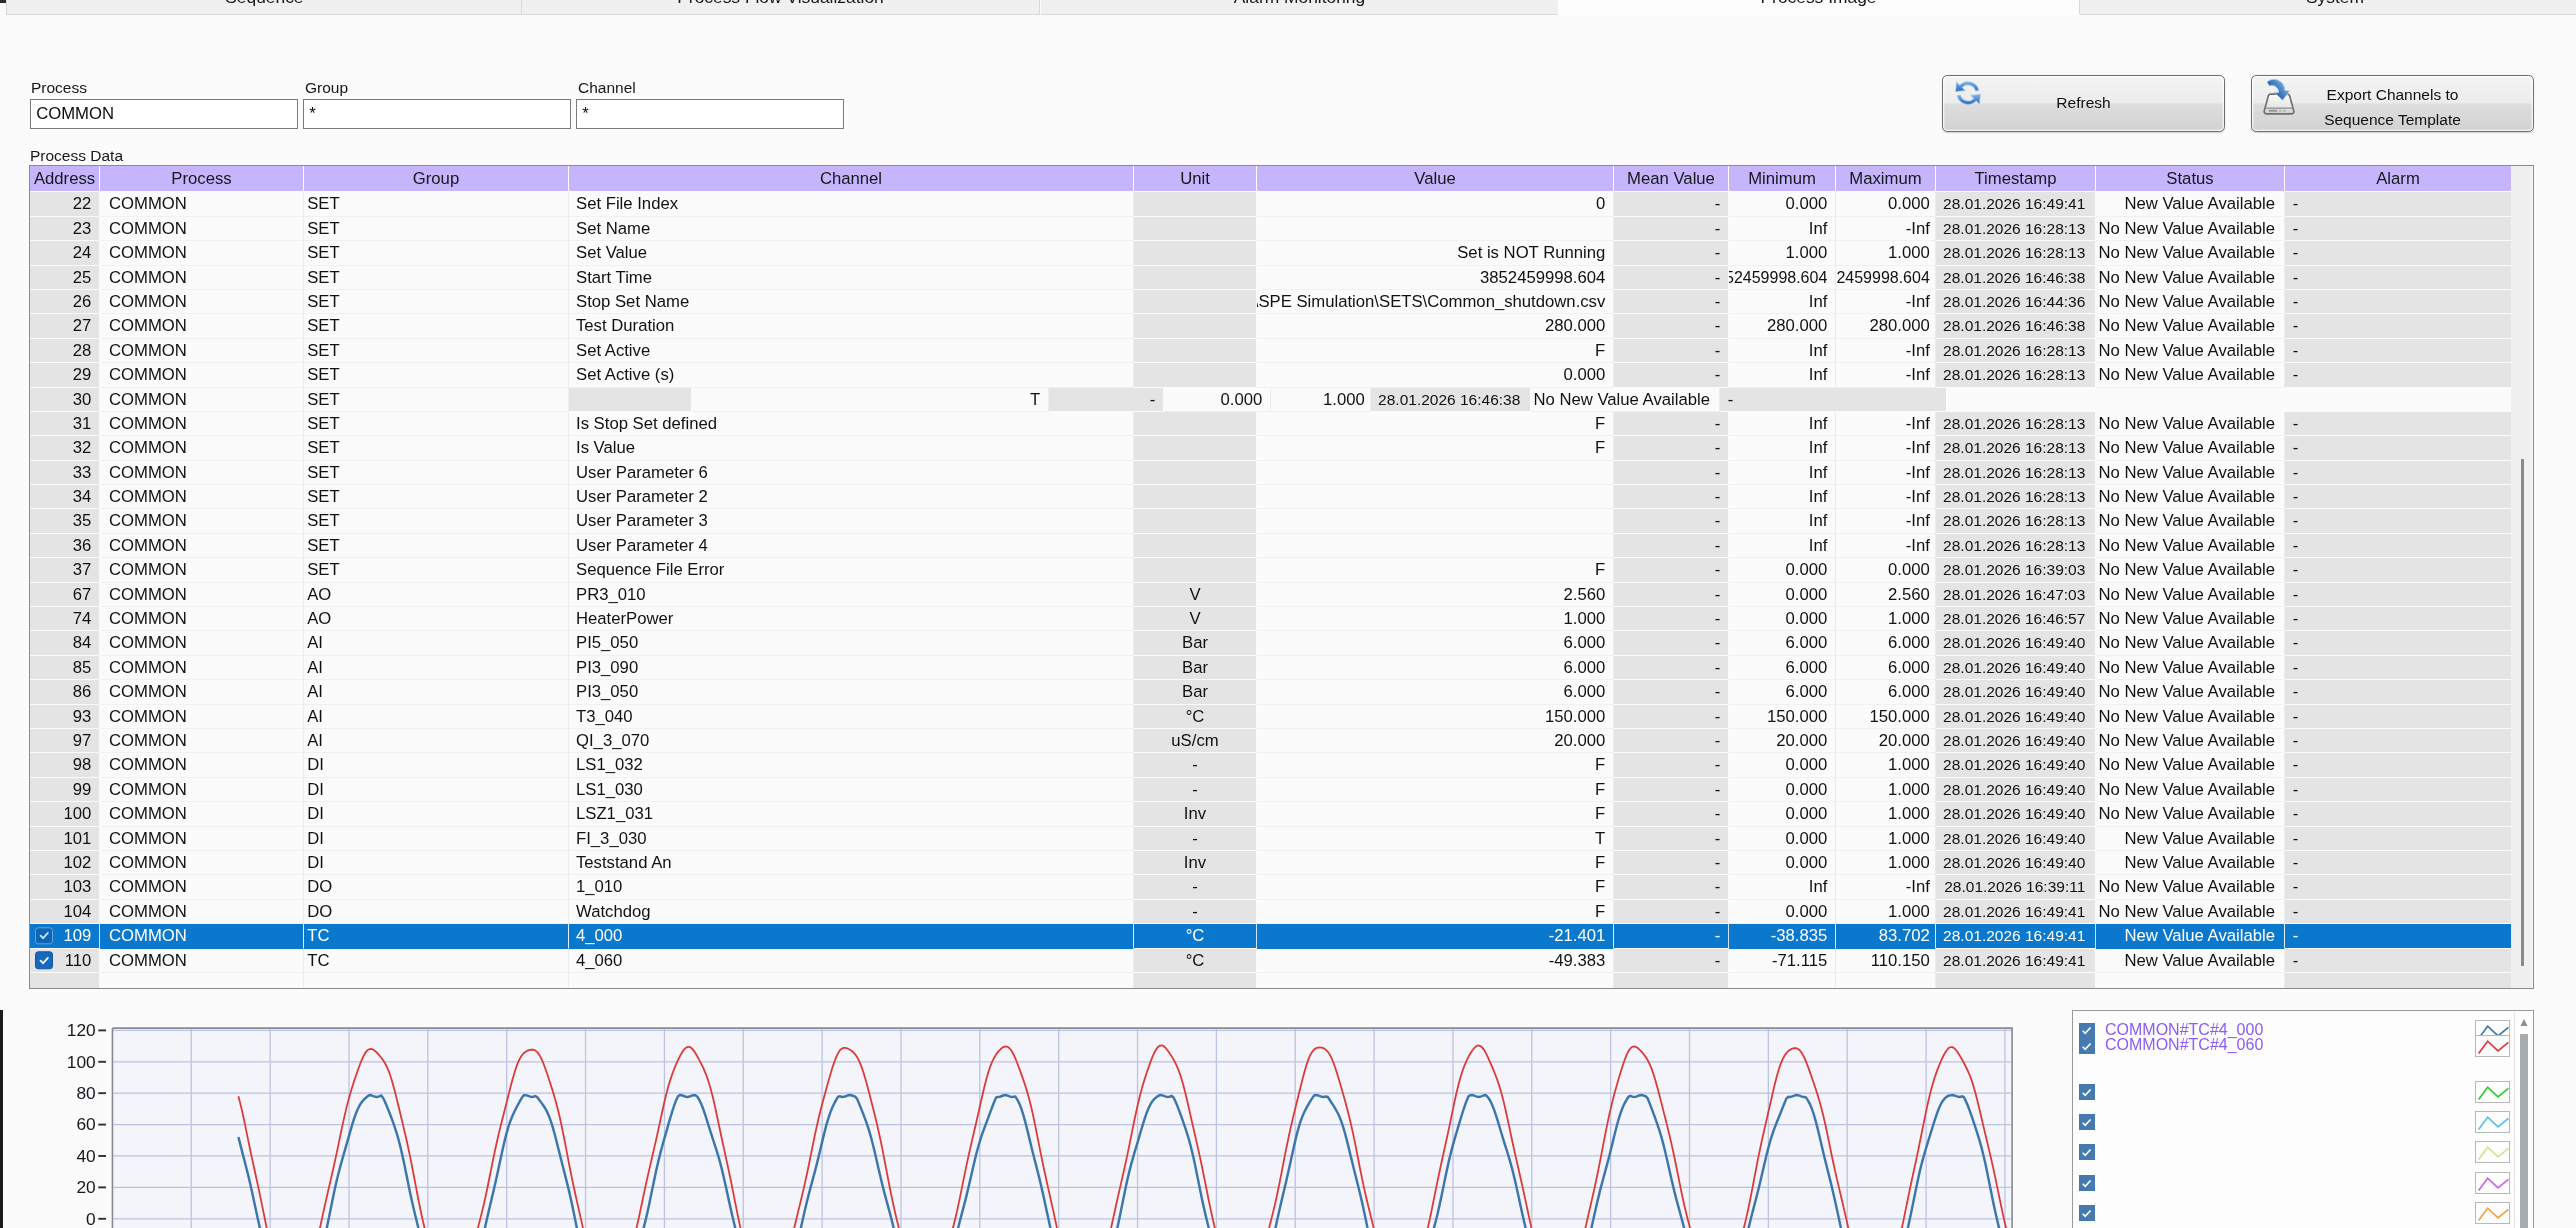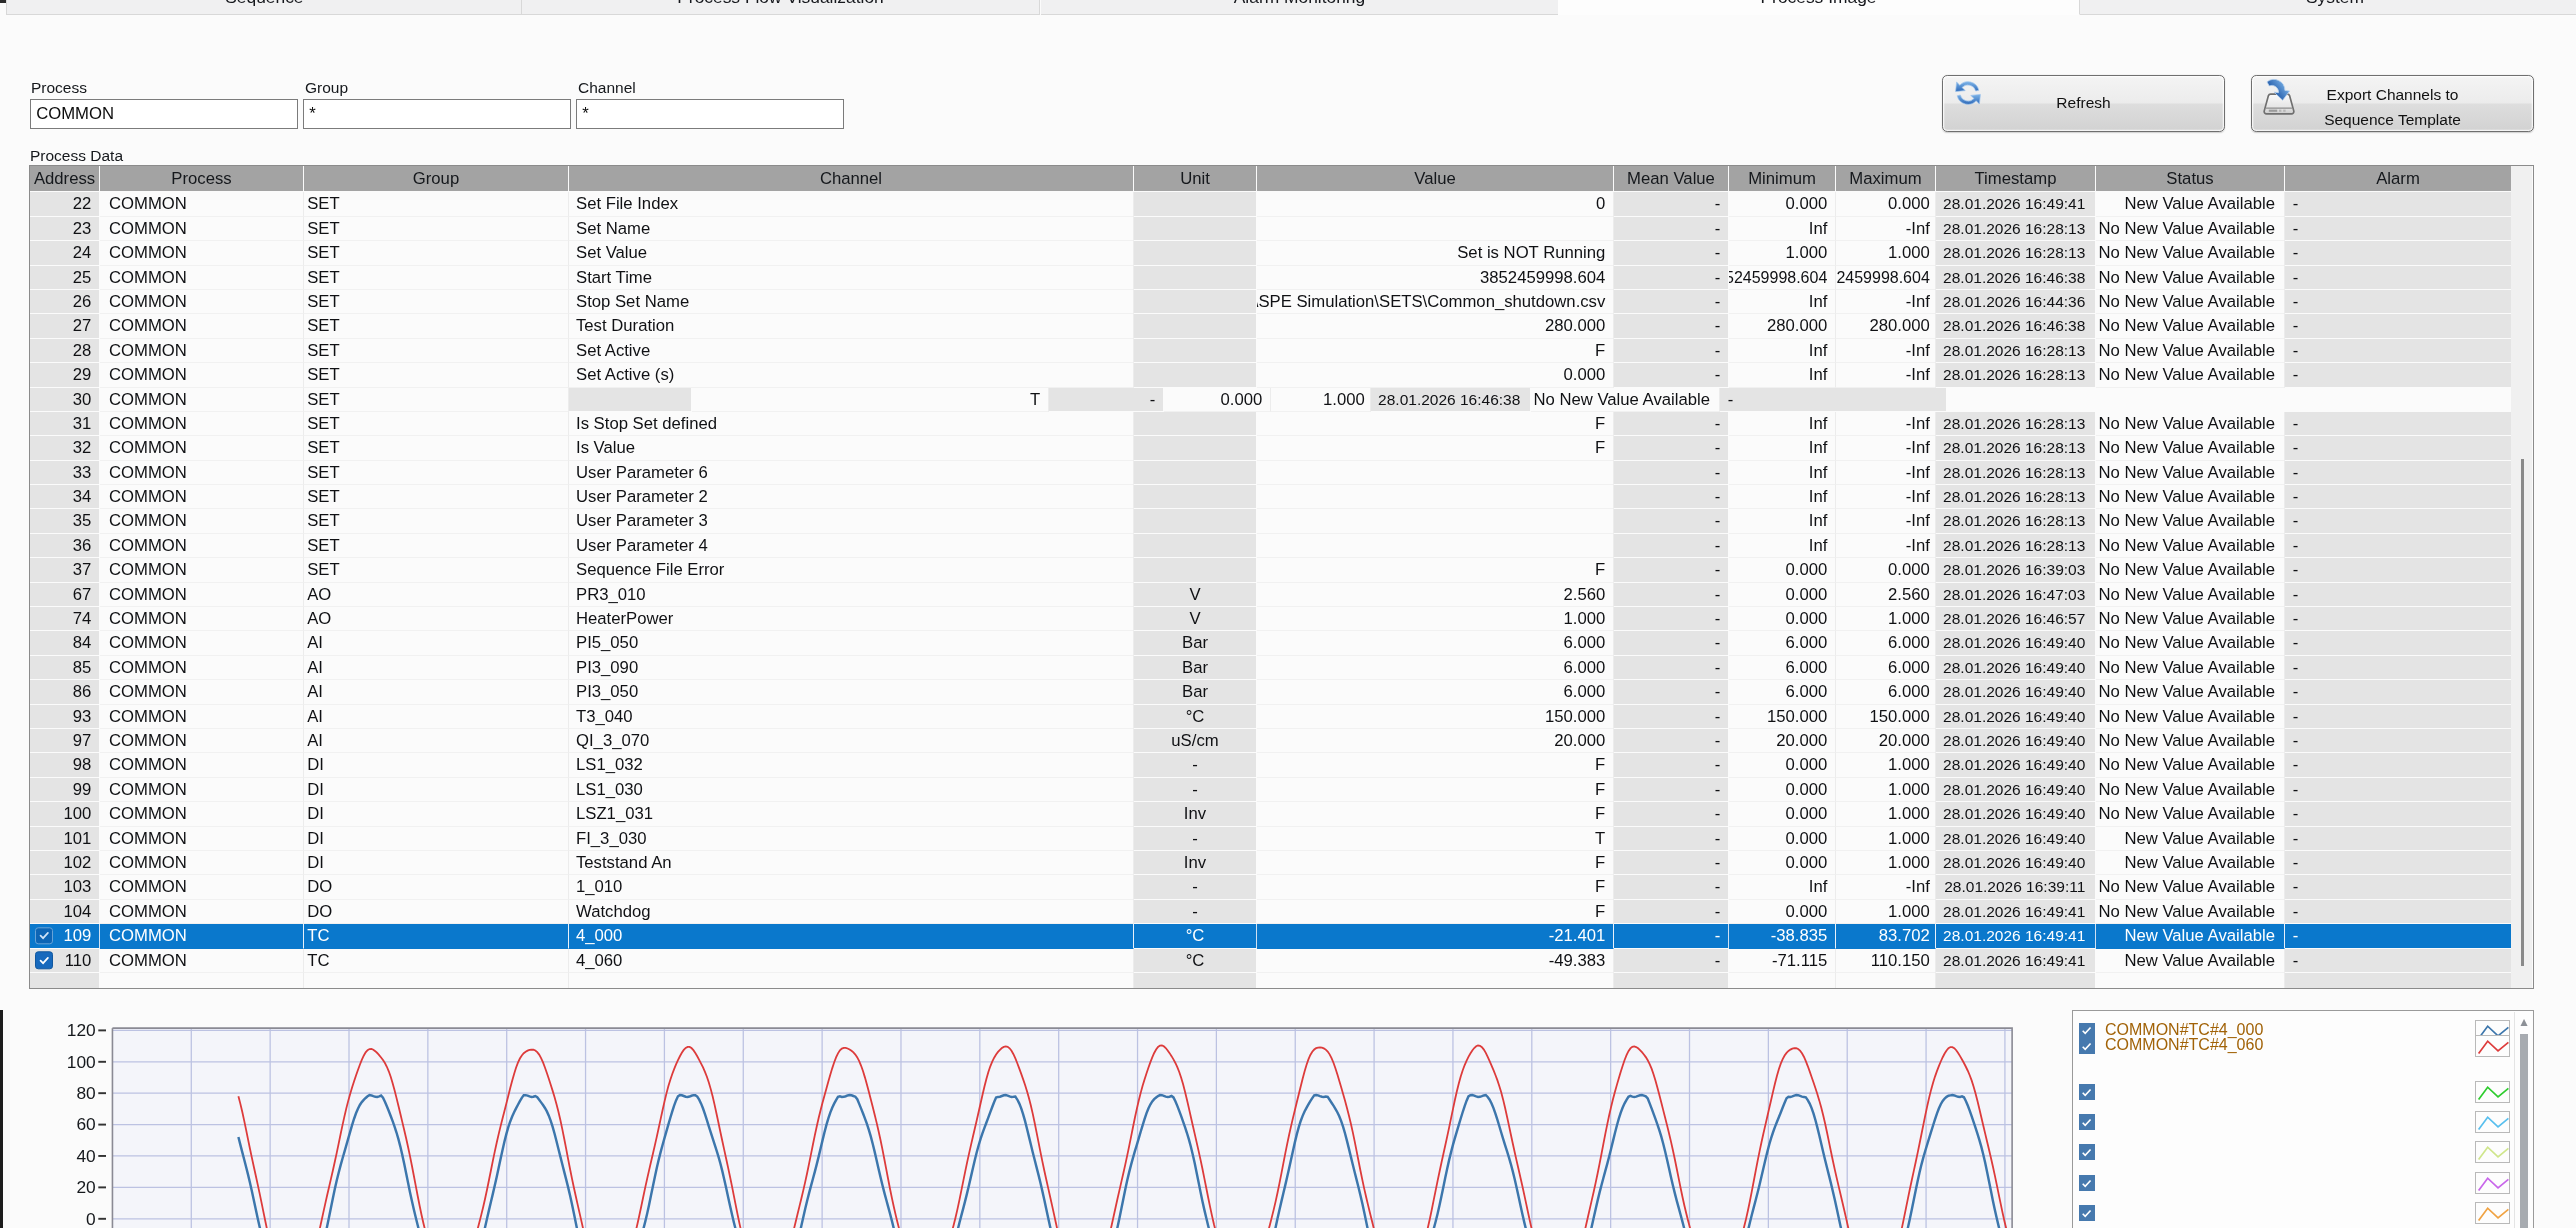--- a/index.html
+++ b/index.html
@@ -23,21 +23,21 @@
  box-shadow:inset 0 0 0 1.3px rgba(255,255,255,.75), 0 0.6px 1.3px rgba(0,0,0,.18);
  font-size:15.5px;color:#111;text-align:center}
 .btn .ic{position:absolute;left:9px;top:50%;transform:translateY(-50%)}
 
 
 #pd{position:absolute;left:30px;top:147px;font-size:15.5px;color:#15181c}
 #tbl{position:absolute;left:29px;top:165px;width:2505px;height:824px;border:1.3px solid #8b8b8b;background:#fbfbfb;overflow:hidden}
 .trow{display:flex;height:24.4px;width:2493px}
 .trow.thead{height:26.4px}
 .cell{flex:none;height:100%;font-size:16.7px;color:#101114;line-height:23px;overflow:hidden;white-space:nowrap;position:relative}
-.thead .cell{background:#a3a3a3;border-right:1.3px solid #fbfbfb;border-bottom:1.3px solid #fbfbfb;text-align:center;line-height:25px;color:#15181c}
+.thead .cell{background:#c4b5fd;border-right:1.3px solid #fbfbfb;border-bottom:1.3px solid #fbfbfb;text-align:center;line-height:25px;color:#15181c}
 .c0{width:70px}.c1{width:204px}.c2{width:265px}.c3{width:565px}.c4{width:123px}.c5{width:357px}.c6{width:115px}.c7{width:107px}.c8{width:100px}.c9{width:160px}.c10{width:189px}.c11{width:227px}
 .wc{background:#fbfbfb;border-right:0.6px solid #ececec;border-bottom:0.6px solid #f1f1f1}
 .gc{background:#e4e4e4;border-right:1.3px solid #fbfbfb;border-bottom:1.3px solid #fbfbfb}
 .al{text-align:left;padding-left:9px}
 .ar{text-align:right;padding-right:7.7px}
 .ac{text-align:center}
 .c2.al{padding-left:3.2px}
 .c3.al{padding-left:7px}
 .c8.ar{padding-right:5.2px}
 .c9.ar{padding-right:9.7px;font-size:15.5px}
@@ -54,21 +54,21 @@
 #vscroll{position:absolute;right:1.3px;top:0;bottom:0;width:21px;background:#f0f0f0}
 #vthumb{position:absolute;left:10.3px;width:2.6px;background:#8a8a8a}
 
 
 #chart{position:absolute;left:64px;top:1005px}
 
 
 #legend{position:absolute;left:2072px;top:1010px;width:462px;height:219px;background:#fdfdfd;border:0.6px solid #9a9a9a;border-bottom:none;overflow:hidden}
 .legrow{position:absolute;left:0;width:100%;height:30px}
 .legcb{position:absolute;left:5.8px;top:0;width:16px;height:16px;background:#4679ae;display:flex;align-items:center;justify-content:center}
-.leglab{position:absolute;left:32px;top:-1.9px;font-size:16px;color:#a16207}
+.leglab{position:absolute;left:32px;top:-1.9px;font-size:16px;color:#8b5cf6}
 .legsample{position:absolute;left:402px;top:-2.6px;width:35px;height:22px;background:#fdfdfd;border:0.6px solid #b9b9b9}
 #legscroll{position:absolute;right:1.3px;top:1.3px;width:17.4px;bottom:0;background:#fdfdfd;border-left:0.6px solid #e4e4e4}
 #legup{position:absolute;top:3.9px;left:0;width:17.4px;height:13px;color:#8c9096;font-size:12.2px;text-align:center;line-height:13px}
 #legthumb{position:absolute;top:22px;left:4.5px;width:7.7px;bottom:0;background:#a7abb0}
 
 #leftbar{position:absolute;left:0;top:1010px;width:2.6px;height:218px;background:#1c1c1c}
 #topmark{position:absolute;left:0;top:0;width:6.4px;height:2.6px;background:#2b2b2b}
 </style></head>
 <body>
 <div id="page">

